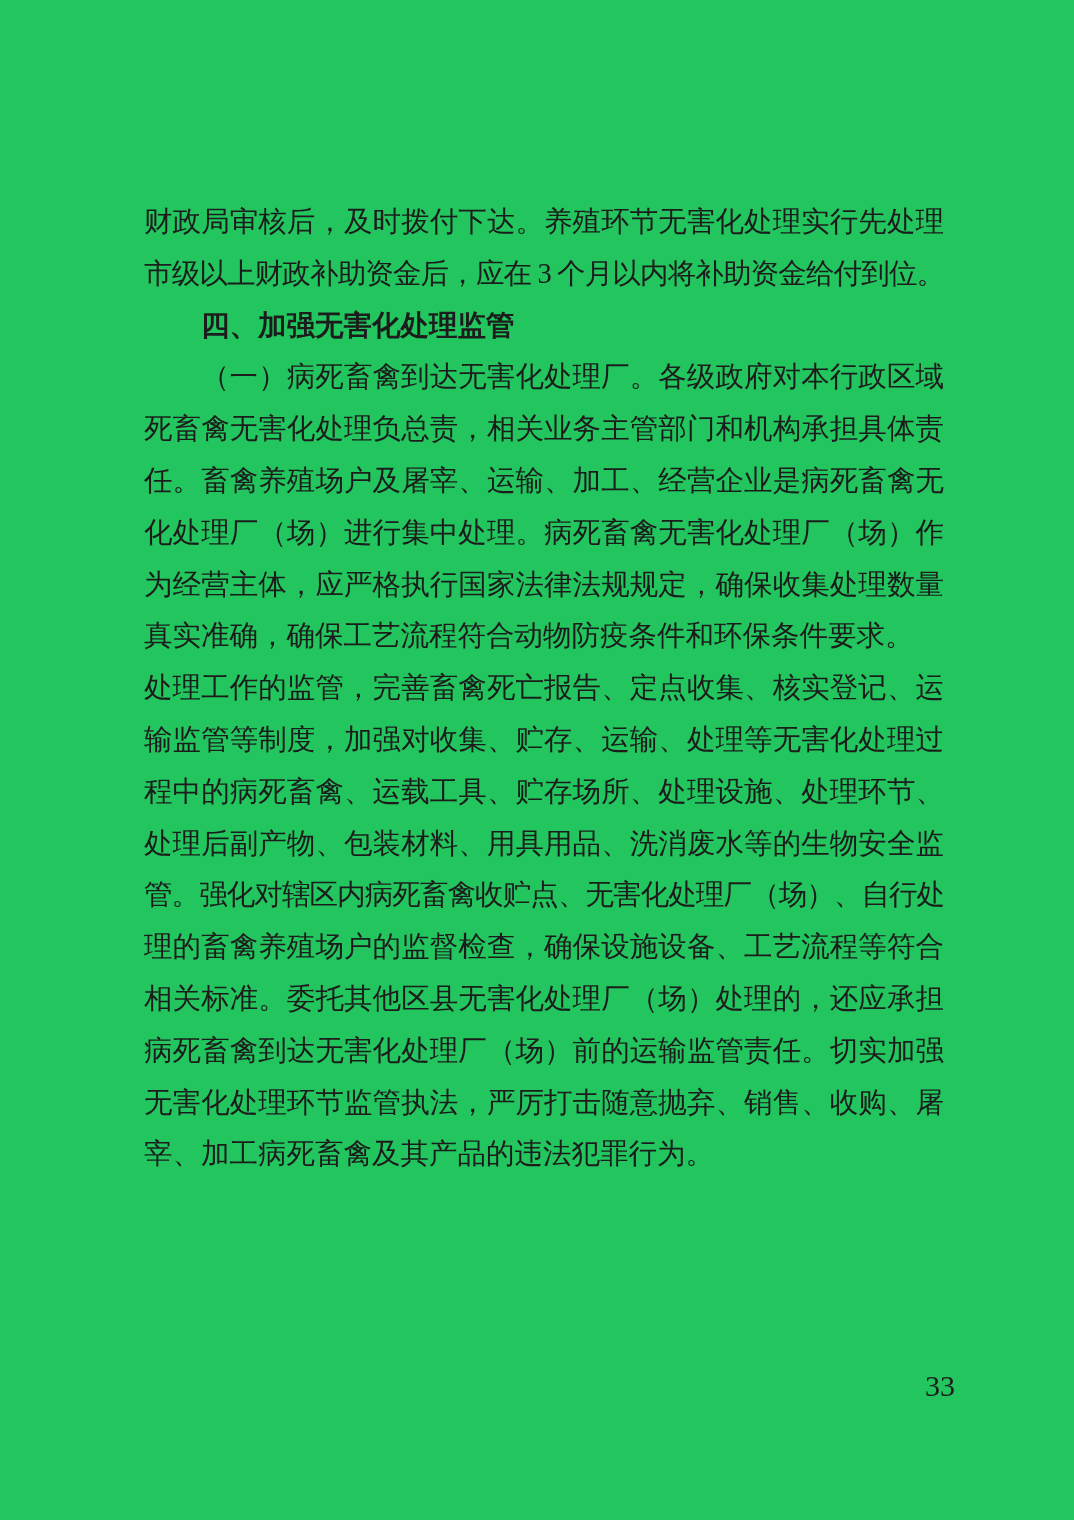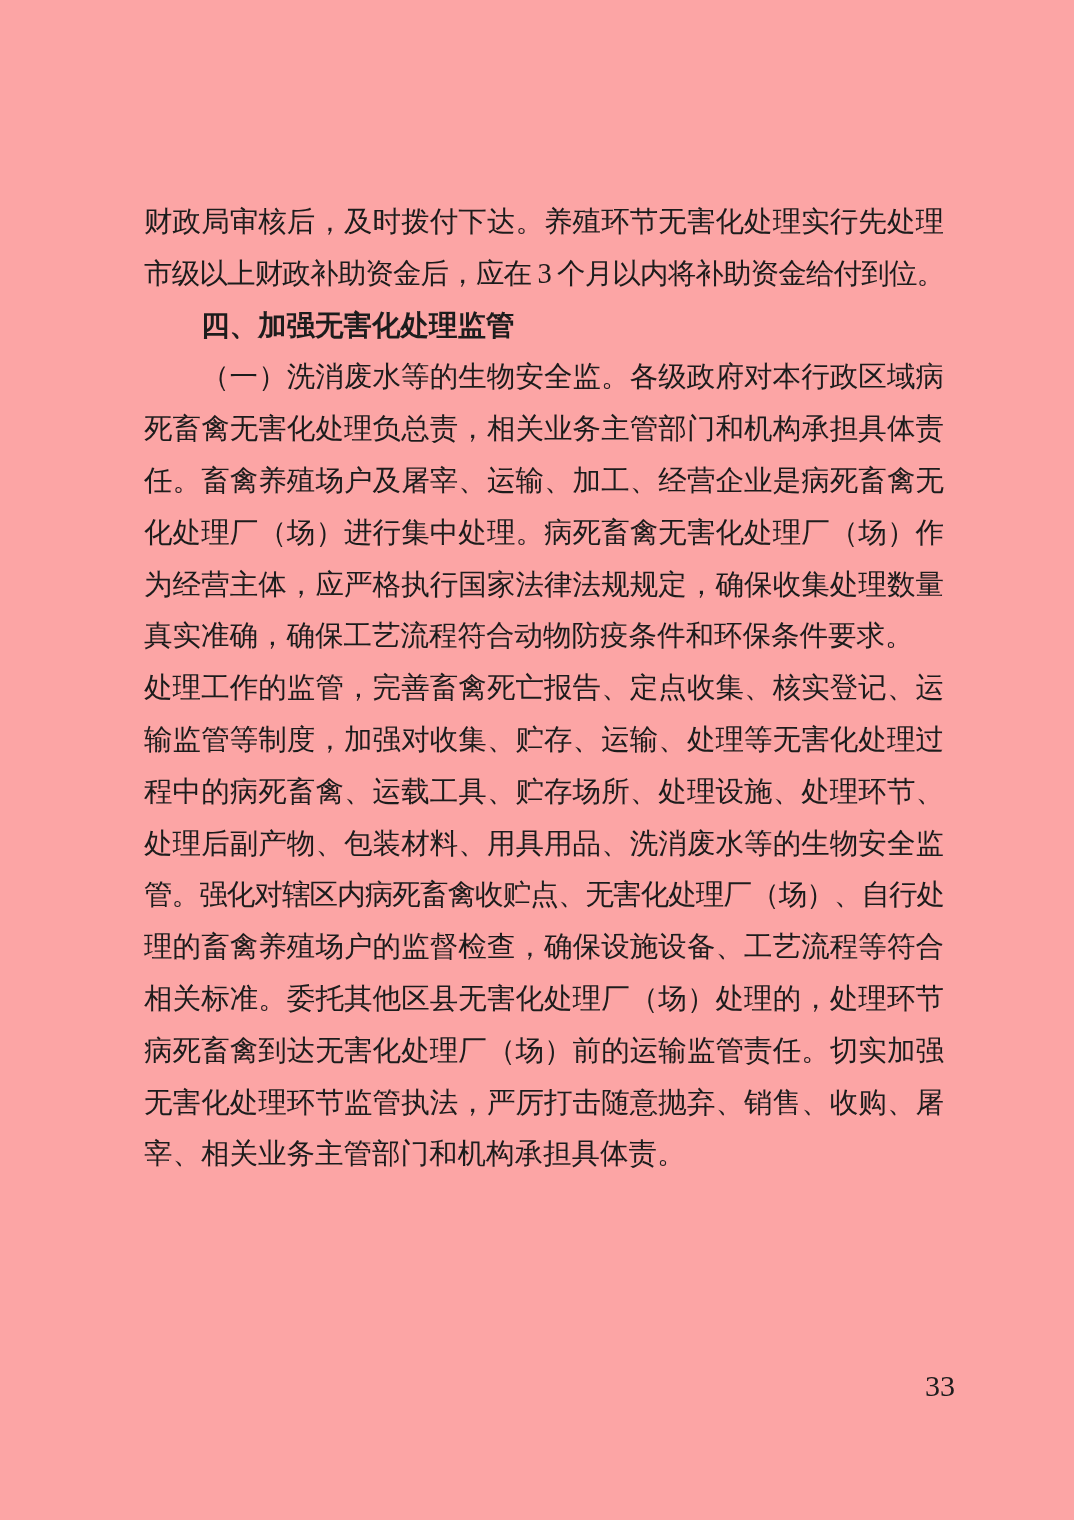--- a/index.html
+++ b/index.html
@@ -4,21 +4,21 @@
 <style>
   html, body {
     margin: 0;
     padding: 0;
     background: #ffffff;
   }
   .page {
     position: relative;
     width: 1074px;
     height: 1520px;
-    background: #fca5a5;
+    background: #22c55e;
     overflow: hidden;
   }
   .content {
     position: absolute;
     left: 144px;
     top: 196px;
     width: 800px;
     color: #1c1c1c;
     font-family: "Liberation Serif", "DejaVu Serif", serif;
     font-size: 28.5px;
@@ -59,34 +59,34 @@
 <div class="page">
   <div class="content">
       <div class="block paragraph">
         <div class="line">财政局审核后，及时拨付下达。养殖环节无害化处理实行先处理</div>
         <div class="line squeeze">市级以上财政补助资金后，应在 3 个月以内将补助资金给付到位。</div>
       </div>
       <div class="block heading">
         <div class="line last indent">四、加强无害化处理监管</div>
       </div>
       <div class="block paragraph">
-        <div class="line indent"><span class="lead">（一）洗消废水等的生物安全监。</span>各级政府对本行政区域病</div>
+        <div class="line indent"><span class="lead">（一）病死畜禽到达无害化处理厂。</span>各级政府对本行政区域病</div>
         <div class="line">死畜禽无害化处理负总责，相关业务主管部门和机构承担具体责</div>
         <div class="line">任。畜禽养殖场户及屠宰、运输、加工、经营企业是病死畜禽无</div>
         <div class="line">化处理厂（场）进行集中处理。病死畜禽无害化处理厂（场）作</div>
         <div class="line">为经营主体，应严格执行国家法律法规规定，确保收集处理数量</div>
         <div class="line last">真实准确，确保工艺流程符合动物防疫条件和环保条件要求。</div>
       </div>
       <div class="block paragraph">
         <div class="line">处理工作的监管，完善畜禽死亡报告、定点收集、核实登记、运</div>
         <div class="line">输监管等制度，加强对收集、贮存、运输、处理等无害化处理过</div>
         <div class="line">程中的病死畜禽、运载工具、贮存场所、处理设施、处理环节、</div>
         <div class="line">处理后副产物、包装材料、用具用品、洗消废水等的生物安全监</div>
         <div class="line squeeze">管。强化对辖区内病死畜禽收贮点、无害化处理厂（场）、自行处</div>
         <div class="line">理的畜禽养殖场户的监督检查，确保设施设备、工艺流程等符合</div>
-        <div class="line">相关标准。委托其他区县无害化处理厂（场）处理的，处理环节</div>
+        <div class="line">相关标准。委托其他区县无害化处理厂（场）处理的，还应承担</div>
         <div class="line">病死畜禽到达无害化处理厂（场）前的运输监管责任。切实加强</div>
         <div class="line">无害化处理环节监管执法，严厉打击随意抛弃、销售、收购、屠</div>
-        <div class="line last">宰、相关业务主管部门和机构承担具体责。</div>
+        <div class="line last">宰、加工病死畜禽及其产品的违法犯罪行为。</div>
       </div>
     </div>
   <div class="page-number">33</div>
 </div>
 
 </body></html>

